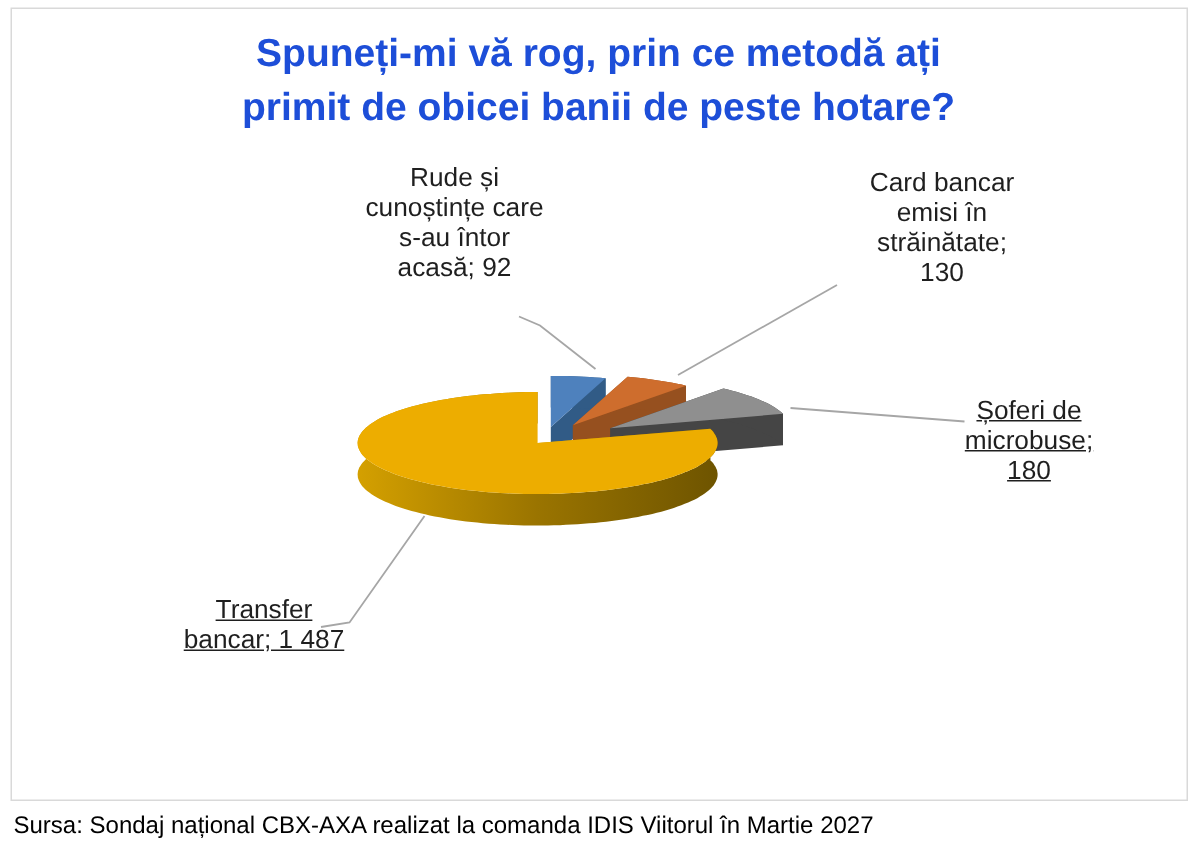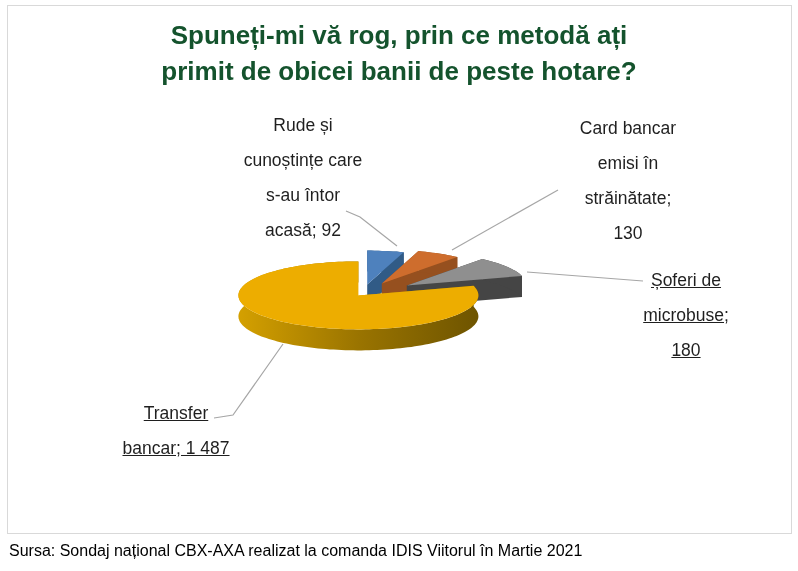--- a/index.html
+++ b/index.html
@@ -6,26 +6,26 @@
   body{
     width:798px;height:571px;background:#ffffff;position:relative;overflow:hidden;
     font-family:"Liberation Sans", sans-serif;
   }
   .chart-area{
     position:absolute;left:7px;top:5px;width:785px;height:529px;
     border:1px solid #D9D9D9;background:#ffffff;box-sizing:border-box;
   }
   .chart-title{
     position:absolute;left:0;top:17px;width:798px;
-    text-align:center;font-size:26px;font-weight:bold;color:#14532d;
+    text-align:center;font-size:26px;font-weight:bold;color:#1d4ed8;
     line-height:36px;white-space:pre-line;letter-spacing:0px;
   }
   svg.pie-canvas{position:absolute;left:0;top:0;}
   .dlabel{
-    position:absolute;font-size:17.5px;line-height:35px;color:#1F1F1F;
+    position:absolute;font-size:17.5px;line-height:20px;color:#1F1F1F;
     text-align:center;white-space:pre-line;
   }
   .lbl-0{left:213px;top:108px;width:180px;}
   .lbl-1{left:538px;top:111px;width:180px;}
   .lbl-2{left:596px;top:263px;width:180px;text-decoration:underline;}
   .lbl-3{left:86px;top:396px;width:180px;text-decoration:underline;}
   .source-note{
     position:absolute;left:9px;top:542px;width:780px;
     font-size:16px;color:#000000;
   }
@@ -75,13 +75,13 @@
 <div class="dlabel lbl-1">Card bancar
 emisi în
 străinătate;
 130</div>
 <div class="dlabel lbl-2">Șoferi de
 microbuse;
 180</div>
 <div class="dlabel lbl-3">Transfer
 bancar; 1 487</div>
 
-<div class="source-note">Sursa: Sondaj național CBX-AXA realizat la comanda IDIS Viitorul în Martie 2021</div>
+<div class="source-note">Sursa: Sondaj național CBX-AXA realizat la comanda IDIS Viitorul în Martie 2027</div>
 
 </body></html>

